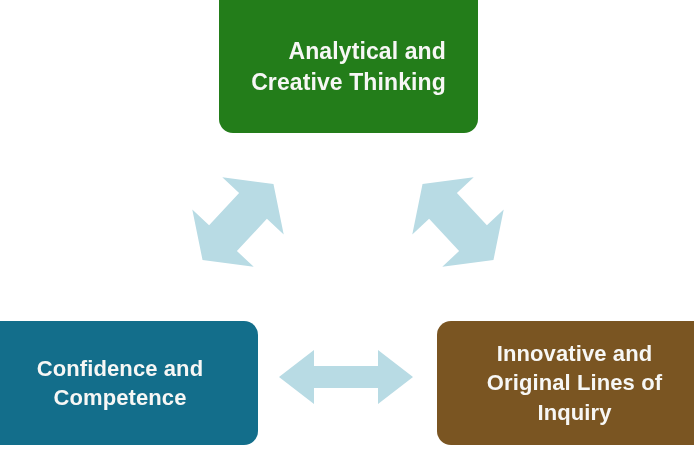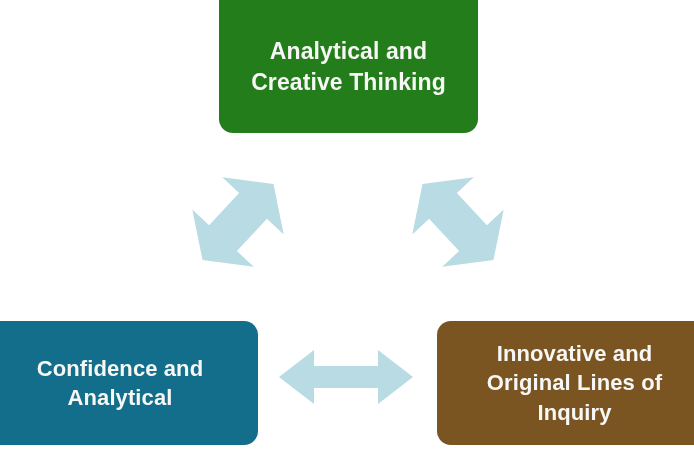--- a/index.html
+++ b/index.html
@@ -34,20 +34,21 @@
   }
   #node-top {
     left: 219px;
     top: 0px;
     width: 259px;
     height: 133px;
     background: #237d1a;
     font-size: 23px;
     border-top-left-radius: 0px;
     border-top-right-radius: 0px;
+    text-align: right;
   }
   #node-left {
     left: -18px;
     top: 321px;
     width: 276px;
     height: 124px;
     background: #136e8b;
     font-size: 22px;
   }
   #node-right {
@@ -75,21 +76,21 @@
 
 <div id="canvas">
 
   <div class="node" id="node-top">
     <span class="node-label">Analytical and
 Creative Thinking</span>
   </div>
 
   <div class="node" id="node-left">
     <span class="node-label">Confidence and
-Analytical</span>
+Competence</span>
   </div>
 
   <div class="node" id="node-right">
     <span class="node-label">Innovative and
 Original Lines of
 Inquiry</span>
   </div>
 
   <div class="arrow" id="arrow-left-diag">
     <svg viewBox="0 0 112 118" xmlns="http://www.w3.org/2000/svg" aria-hidden="true">

